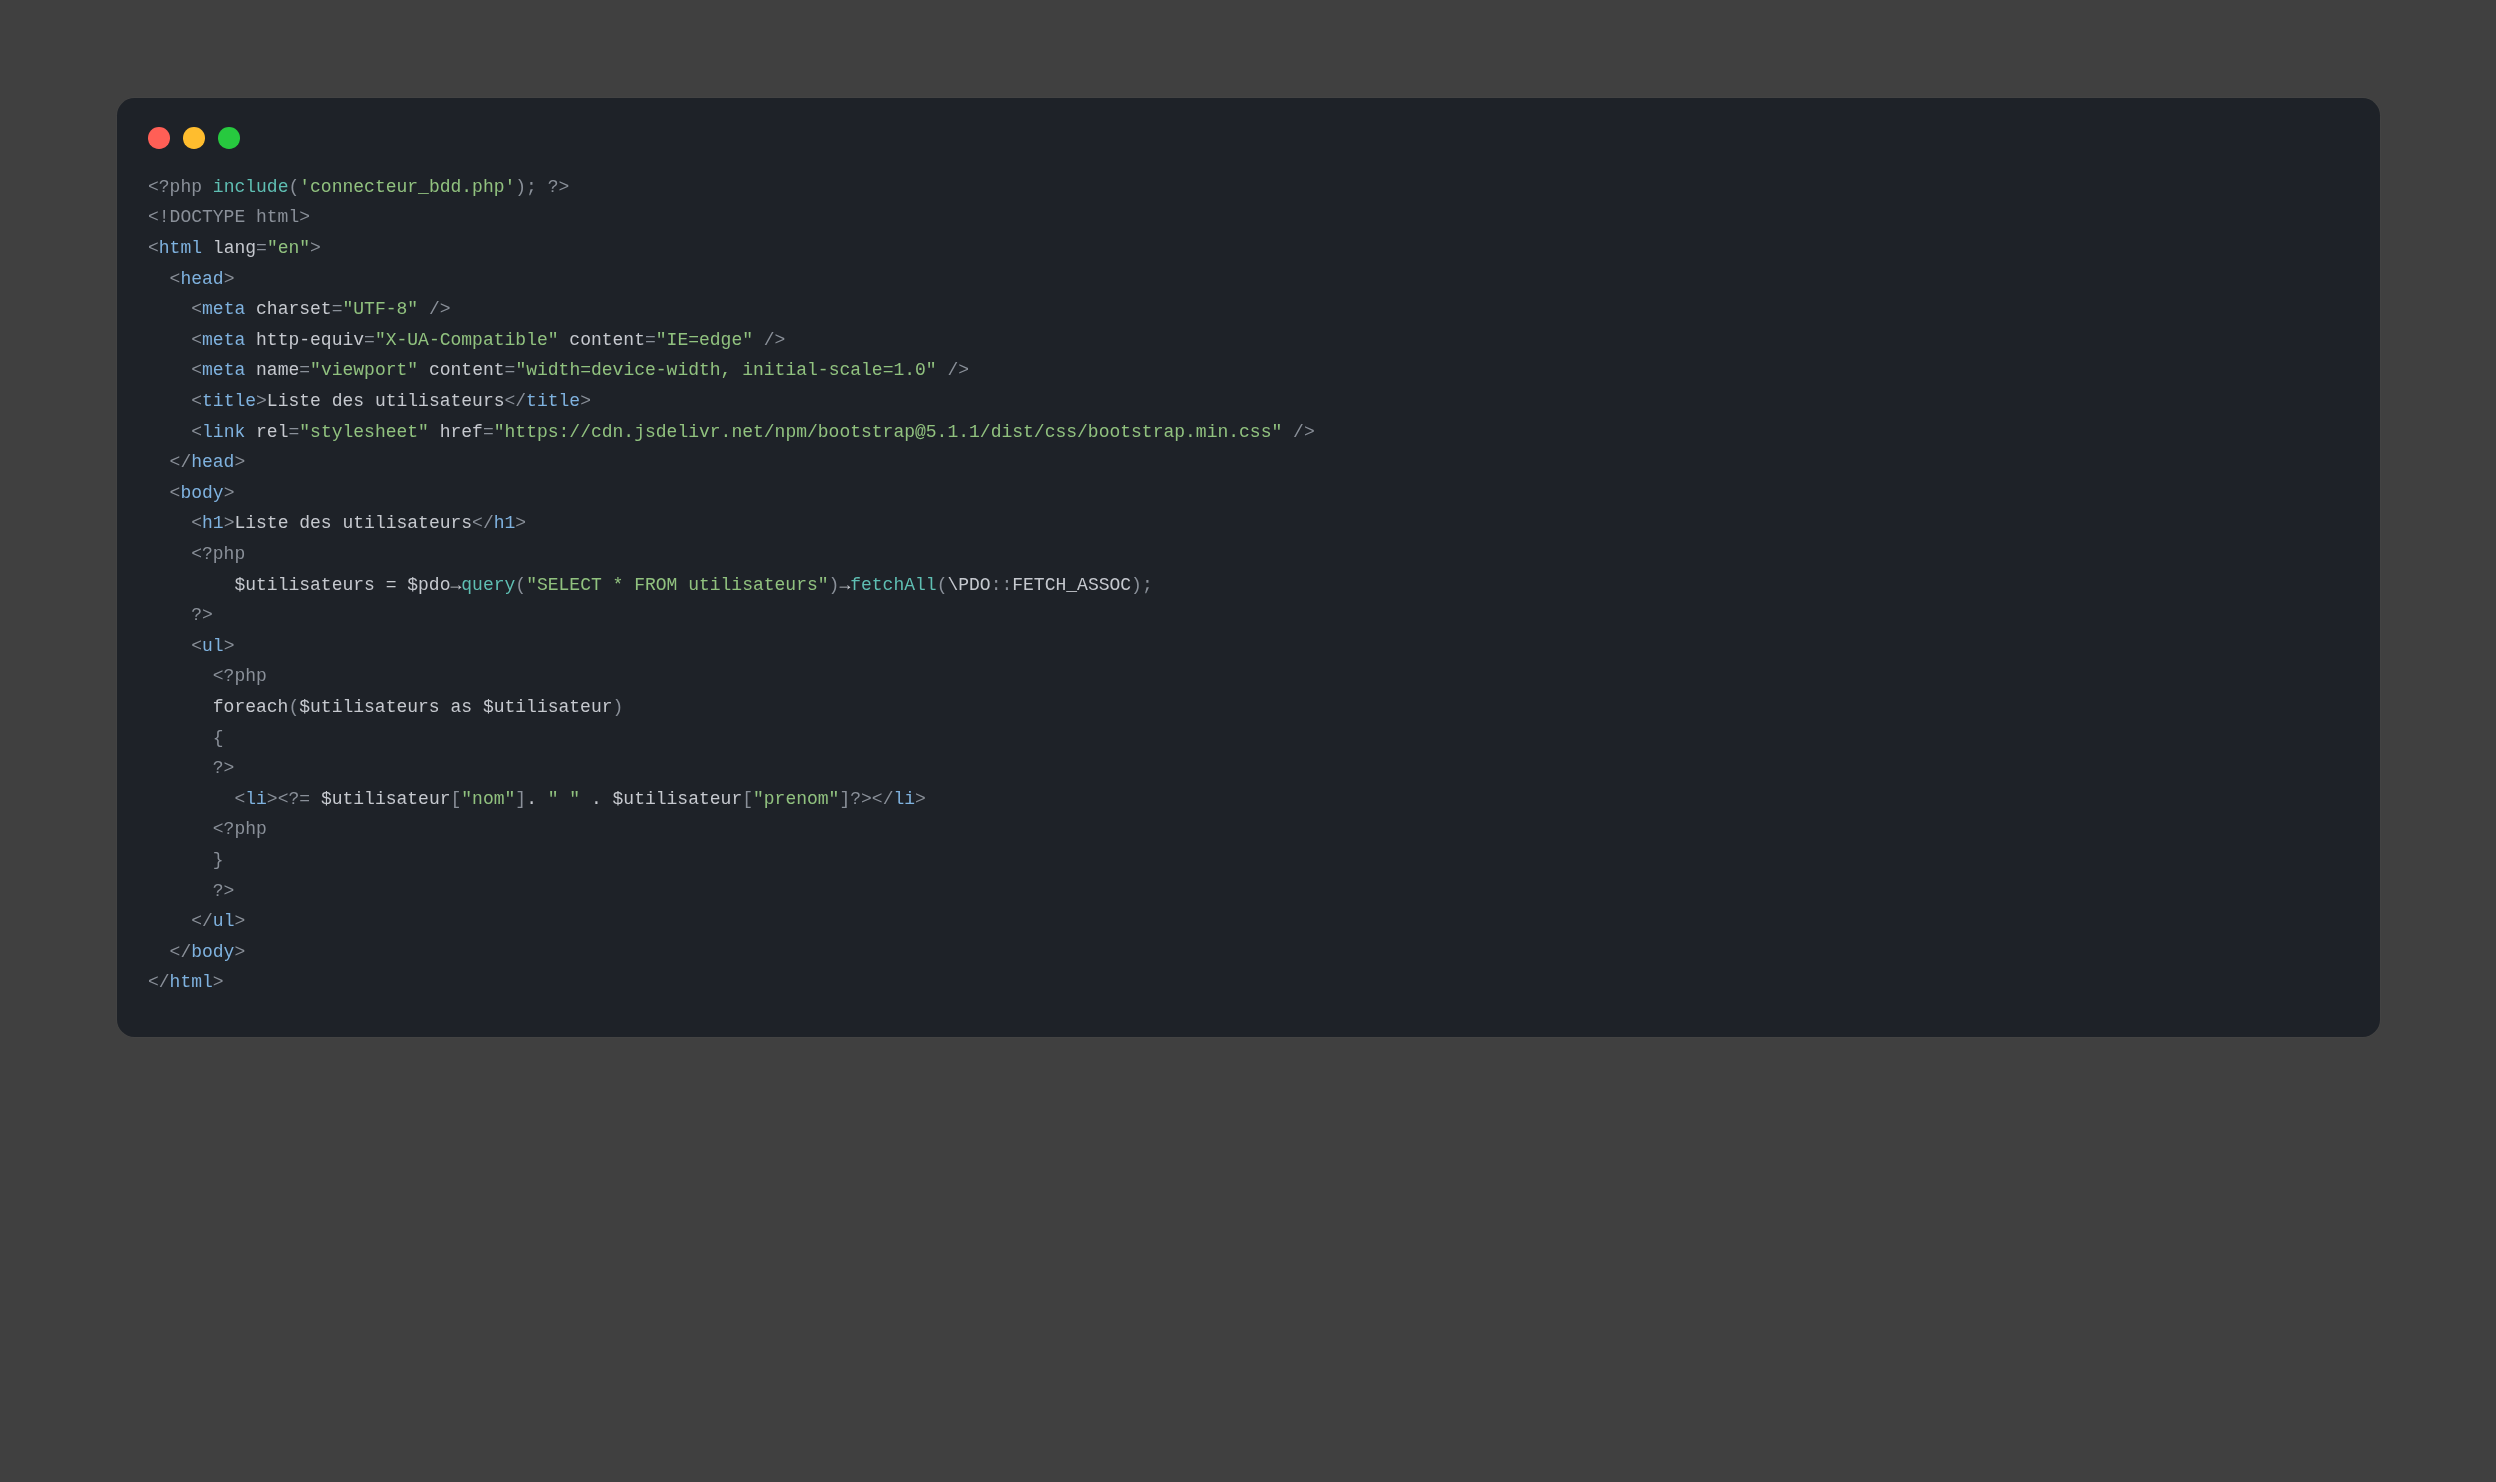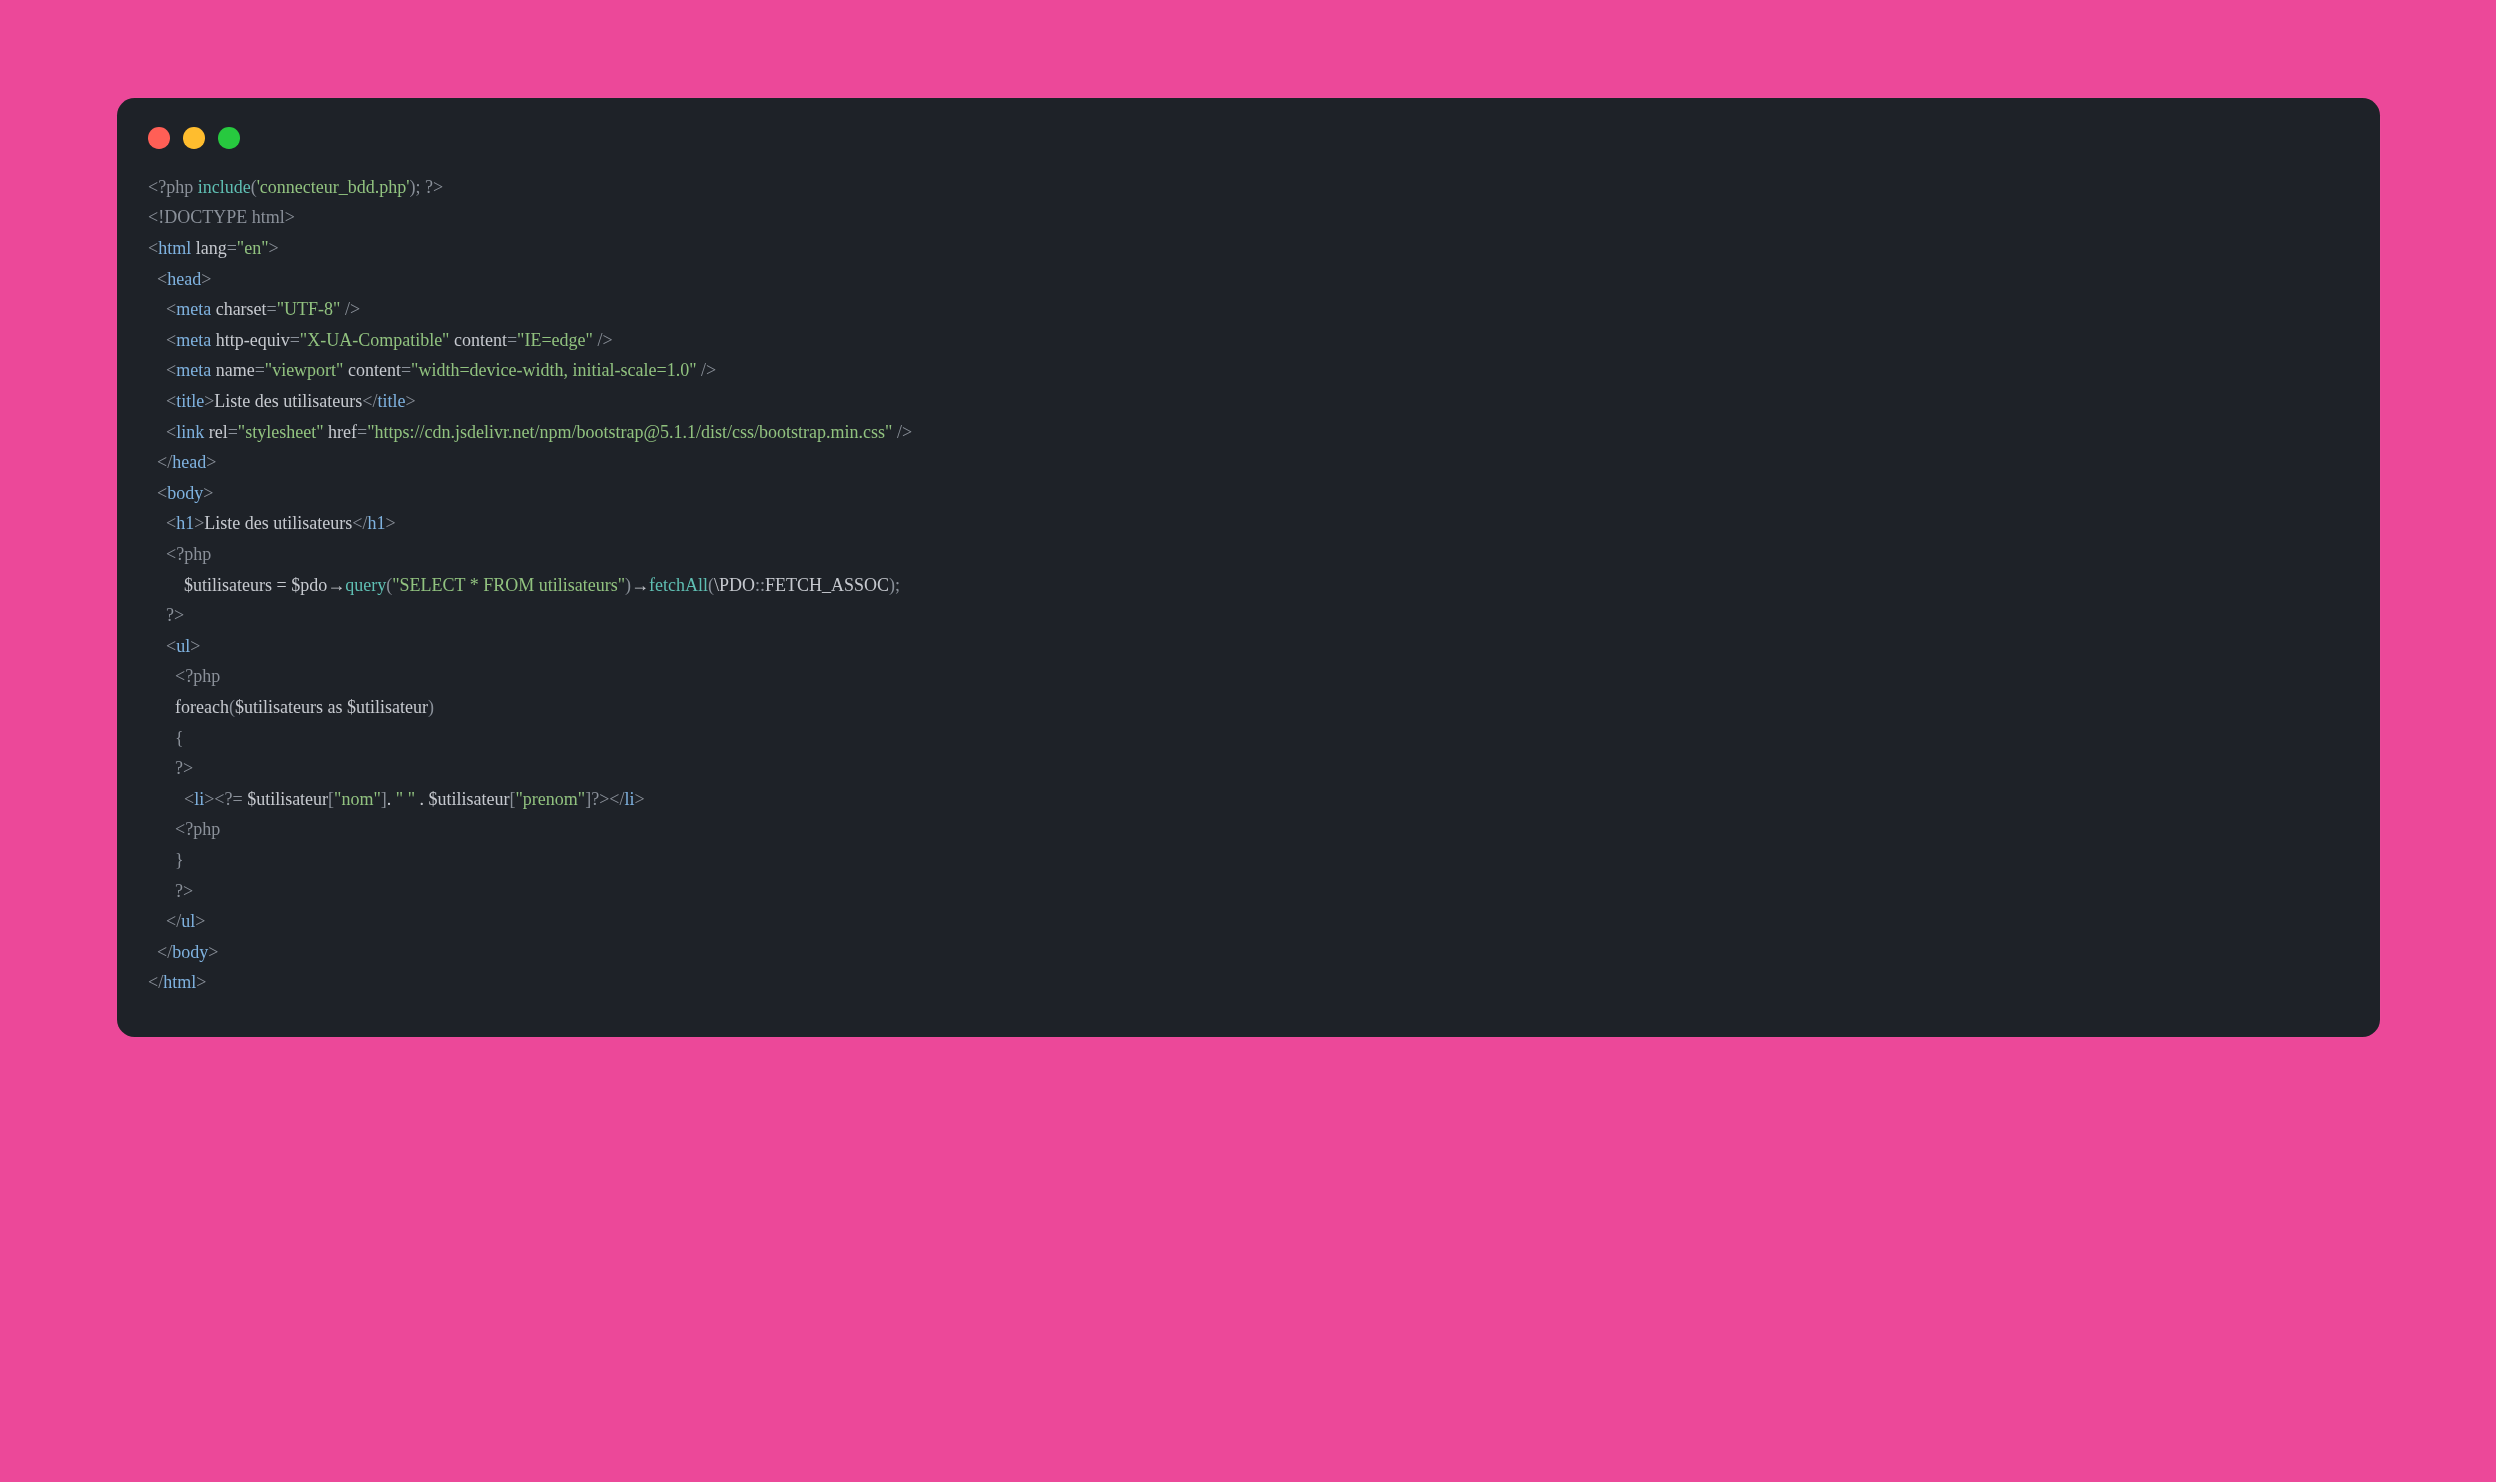--- a/index.html
+++ b/index.html
@@ -5,24 +5,23 @@
   * { margin: 0; padding: 0; box-sizing: border-box; }
   html, body {
     width: 100%;
     height: 100%;
     background: #000;
     font-family: ui-monospace, SFMono-Regular, "SF Mono", Menlo, Consolas, "Liberation Mono", monospace;
   }
   .stage {
     width: 2497px;
     height: 1482px;
-    background: #ec4899;
+    background: #404040;
     position: relative;
     padding: 98px 117px;
-    font-family: Liberation Serif, serif;
   }
   .window {
     background: #1e2228;
     border-radius: 17.6px;
     width: 100%;
     padding: 27px 31px 39px 31px;
     box-shadow: 0 0 0 1px rgba(255,255,255,0.02);
   }
   .titlebar {
     display: flex;

